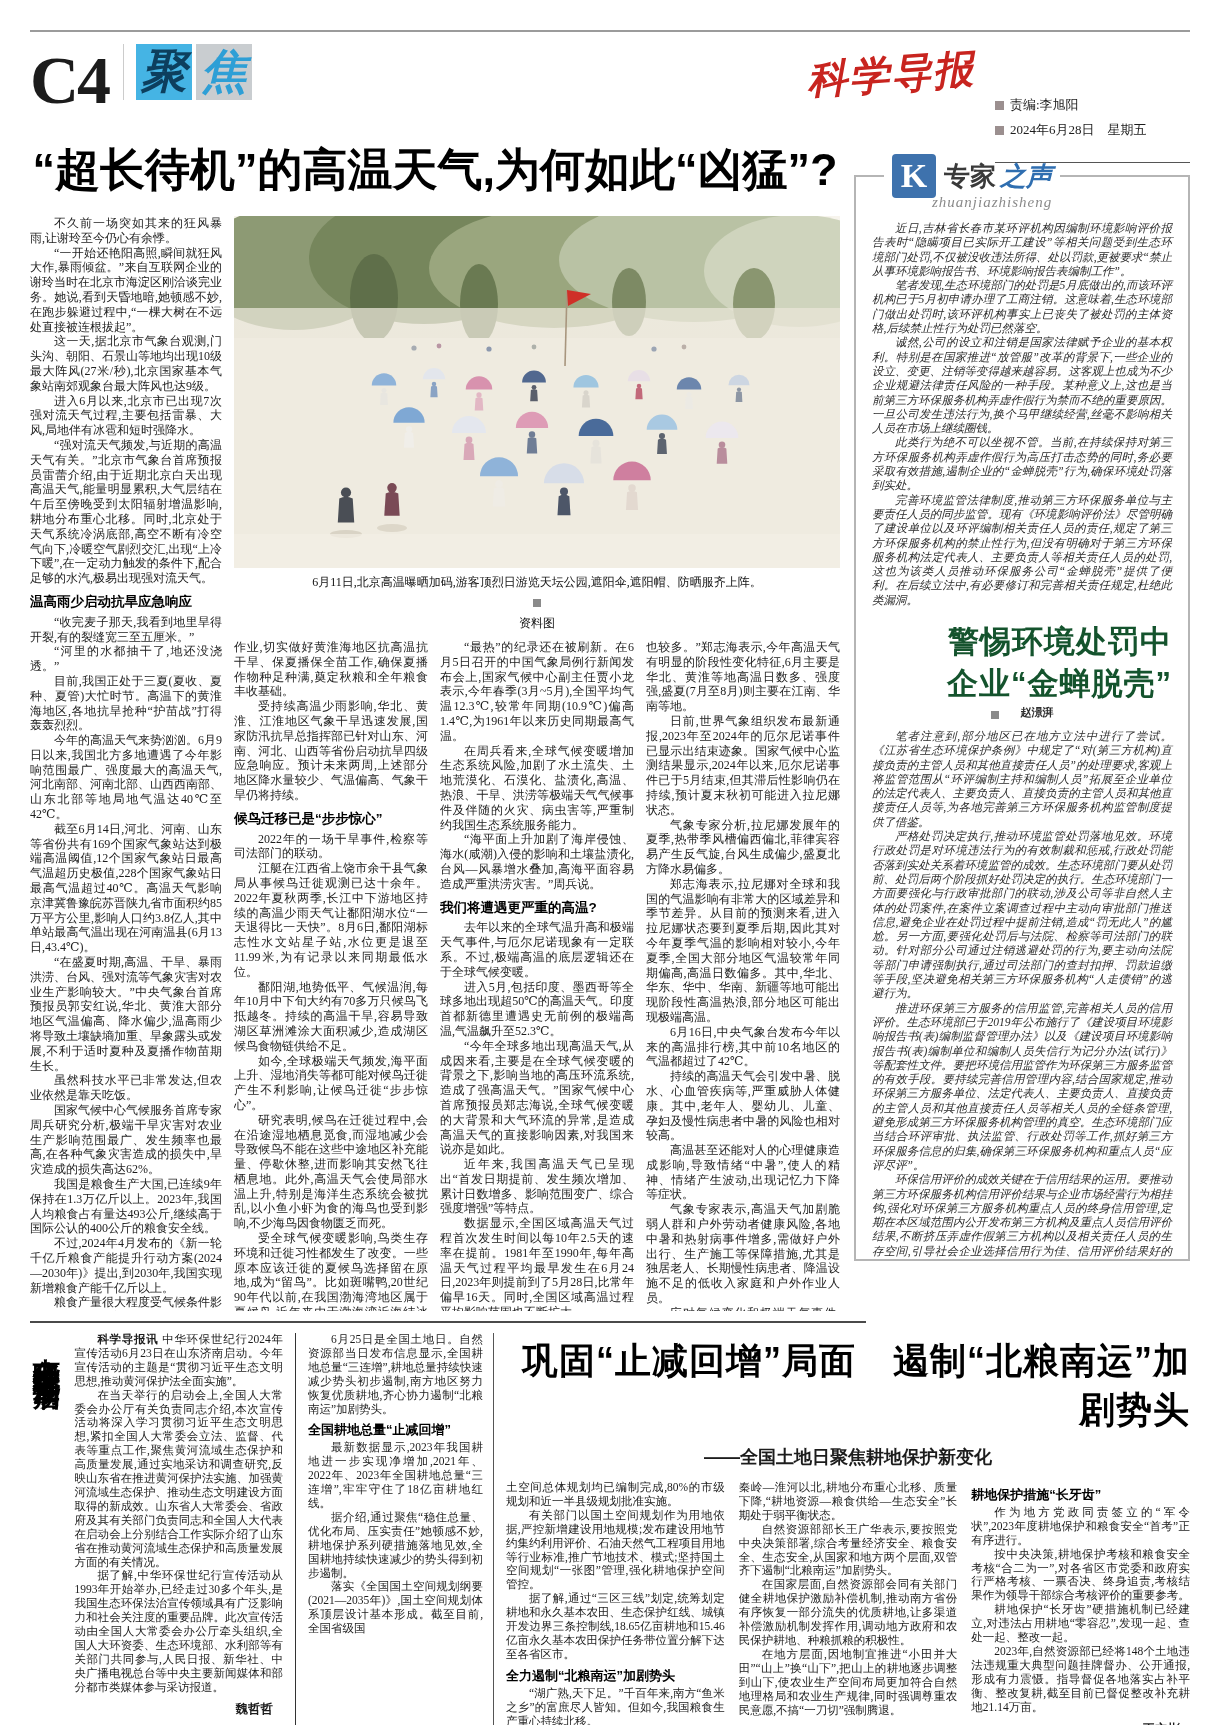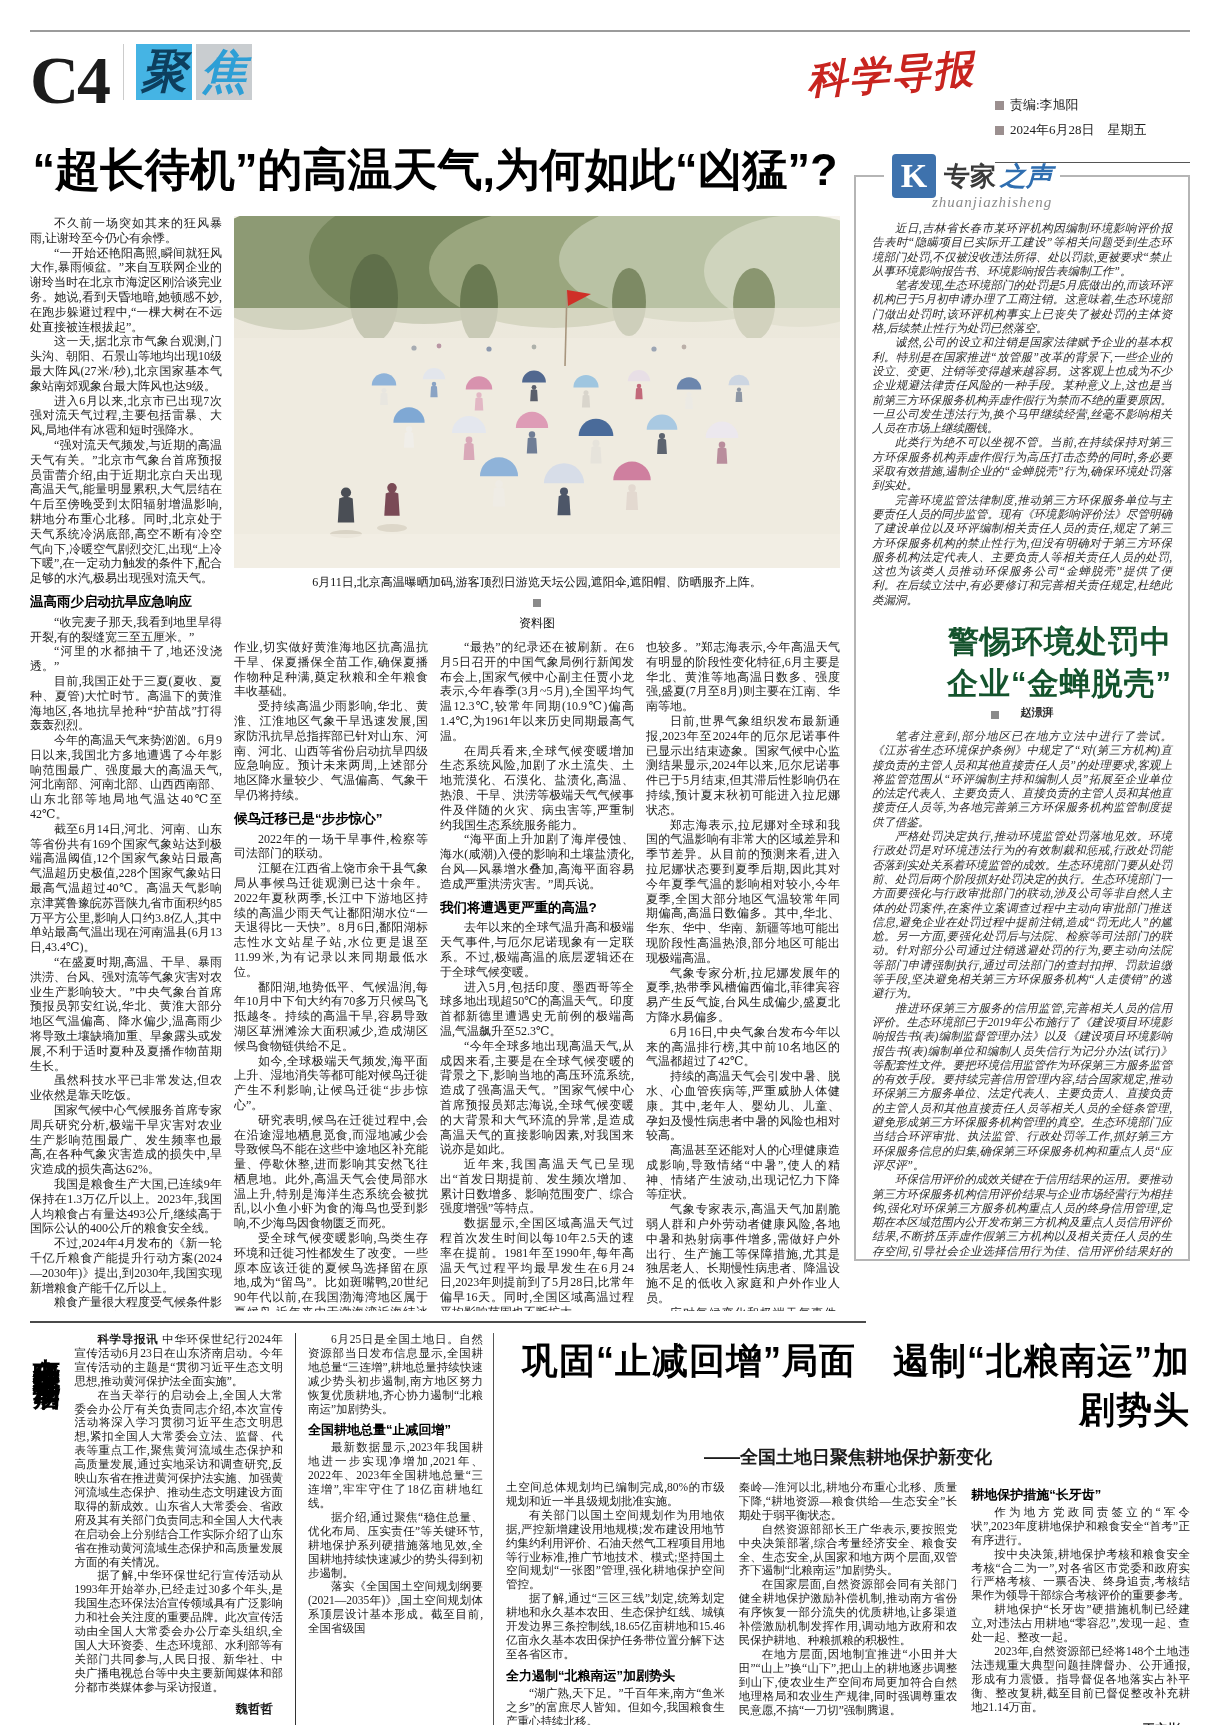--- a/index.html
+++ b/index.html
@@ -295,22 +295,22 @@
                 <p class="bp">去年以来的全球气温升高和极端天气事件,与厄尔尼诺现象有一定联系。不过,极端高温的底层逻辑还在于全球气候变暖。</p>
                 <p class="bp">进入5月,包括印度、墨西哥等全球多地出现超50℃的高温天气。印度首都新德里遭遇史无前例的极端高温,气温飙升至52.3℃。</p>
                 <p class="bp">“今年全球多地出现高温天气,从成因来看,主要是在全球气候变暖的背景之下,影响当地的高压环流系统,造成了强高温天气。”国家气候中心首席预报员郑志海说,全球气候变暖的大背景和大气环流的异常,是造成高温天气的直接影响因素,对我国来说亦是如此。</p>
                 <p class="bp">近年来,我国高温天气已呈现出“首发日期提前、发生频次增加、累计日数增多、影响范围变广、综合强度增强”等特点。</p>
                 <p class="bp">数据显示,全国区域高温天气过程首次发生时间以每10年2.5天的速率在提前。1981年至1990年,每年高温天气过程平均最早发生在6月24日,2023年则提前到了5月28日,比常年偏早16天。同时,全国区域高温过程平均影响范围也不断扩大。</p>
                 <p class="bp">“就今年夏季来说,我国的高温天气出现相对较早,高温天气过程对全国来说</p>
               </div>
             <div class="mcol">
                 <p class="bp noind">也较多。”郑志海表示,今年高温天气有明显的阶段性变化特征,6月主要是华北、黄淮等地高温日数多、强度强,盛夏(7月至8月)则主要在江南、华南等地。</p>
                 <p class="bp">日前,世界气象组织发布最新通报,2023年至2024年的厄尔尼诺事件已显示出结束迹象。国家气候中心监测结果显示,2024年以来,厄尔尼诺事件已于5月结束,但其滞后性影响仍在持续,预计夏末秋初可能进入拉尼娜状态。</p>
+                <p class="bp">气象专家分析,拉尼娜发展年的夏季,热带季风槽偏西偏北,菲律宾容易产生反气旋,台风生成偏少,盛夏北方降水易偏多。</p>
                 <p class="bp">郑志海表示,拉尼娜对全球和我国的气温影响有非常大的区域差异和季节差异。从目前的预测来看,进入拉尼娜状态要到夏季后期,因此其对今年夏季气温的影响相对较小,今年夏季,全国大部分地区气温较常年同期偏高,高温日数偏多。其中,华北、华东、华中、华南、新疆等地可能出现阶段性高温热浪,部分地区可能出现极端高温。</p>
-                <p class="bp">气象专家分析,拉尼娜发展年的夏季,热带季风槽偏西偏北,菲律宾容易产生反气旋,台风生成偏少,盛夏北方降水易偏多。</p>
                 <p class="bp">6月16日,中央气象台发布今年以来的高温排行榜,其中前10名地区的气温都超过了42℃。</p>
                 <p class="bp">持续的高温天气会引发中暑、脱水、心血管疾病等,严重威胁人体健康。其中,老年人、婴幼儿、儿童、孕妇及慢性病患者中暑的风险也相对较高。</p>
                 <p class="bp">高温甚至还能对人的心理健康造成影响,导致情绪“中暑”,使人的精神、情绪产生波动,出现记忆力下降等症状。</p>
                 <p class="bp">气象专家表示,高温天气加剧脆弱人群和户外劳动者健康风险,各地中暑和热射病事件增多,需做好户外出行、生产施工等保障措施,尤其是独居老人、长期慢性病患者、降温设施不足的低收入家庭和户外作业人员。</p>
                 <p class="bp">应对气候变化和极端天气事件,不仅是生态环境保护的问题,更是经济可持续发展和社会稳定的重要组成部分。</p>
               </div>
           </div>
         </div>
       </div>
     </div>
@@ -361,21 +361,21 @@
           <p class="bp">在当天举行的启动会上,全国人大常委会办公厅有关负责同志介绍,本次宣传活动将深入学习贯彻习近平生态文明思想,紧扣全国人大常委会立法、监督、代表等重点工作,聚焦黄河流域生态保护和高质量发展,通过实地采访和调查研究,反映山东省在推进黄河保护法实施、加强黄河流域生态保护、推动生态文明建设方面取得的新成效。山东省人大常委会、省政府及其有关部门负责同志和全国人大代表在启动会上分别结合工作实际介绍了山东省在推动黄河流域生态保护和高质量发展方面的有关情况。</p>
           <p class="bp">据了解,中华环保世纪行宣传活动从1993年开始举办,已经走过30多个年头,是我国生态环保法治宣传领域具有广泛影响力和社会关注度的重要品牌。此次宣传活动由全国人大常委会办公厅牵头组织,全国人大环资委、生态环境部、水利部等有关部门共同参与,人民日报、新华社、中央广播电视总台等中央主要新闻媒体和部分都市类媒体参与采访报道。</p>
           <p class="byline">魏哲哲</p>
         </div>
     </section>
     <section class="b-right">
       <div class="br-colA">
           <p class="bp">6月25日是全国土地日。自然资源部当日发布信息显示,全国耕地总量“三连增”,耕地总量持续快速减少势头初步遏制,南方地区努力恢复优质耕地,齐心协力遏制“北粮南运”加剧势头。</p>
           <h3 class="sub">全国耕地总量“止减回增”</h3>
           <p class="bp">最新数据显示,2023年我国耕地进一步实现净增加,2021年、2022年、2023年全国耕地总量“三连增”,牢牢守住了18亿亩耕地红线。</p>
-          <p class="bp">据介绍,通过聚焦“稳住总量、优化布局、压实责任”等关键环节,耕地保护系列硬措施落地见效,全国耕地持续快速减少的势头得到初步遏制。</p>
+          <p class="bp">据介绍,通过聚焦“稳住总量、优化布局、压实责任”她顿感不妙,耕地保护系列硬措施落地见效,全国耕地持续快速减少的势头得到初步遏制。</p>
           <p class="bp">落实《全国国土空间规划纲要(2021—2035年)》,国土空间规划体系顶层设计基本形成。截至目前,全国省级国</p>
         </div>
       <div class="br-main">
         <h2 class="br-headline">巩固“止减回增”局面　遏制“北粮南运”加剧势头</h2>
         <div class="br-sub">——全国土地日聚焦耕地保护新变化</div>
         <div class="br-cols">
           <div class="bcol">
               <p class="bp noind">土空间总体规划均已编制完成,80%的市级规划和近一半县级规划批准实施。</p>
               <p class="bp">有关部门以国土空间规划作为用地依据,严控新增建设用地规模;发布建设用地节约集约利用评价、石油天然气工程项目用地等行业标准,推广节地技术、模式;坚持国土空间规划“一张图”管理,强化耕地保护空间管控。</p>
               <p class="bp">据了解,通过“三区三线”划定,统筹划定耕地和永久基本农田、生态保护红线、城镇开发边界三条控制线,18.65亿亩耕地和15.46亿亩永久基本农田保护任务带位置分解下达至各省区市。</p>

